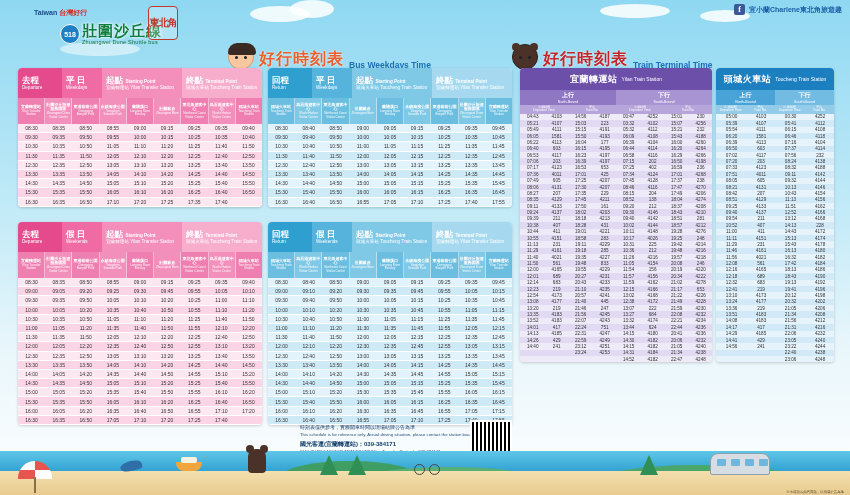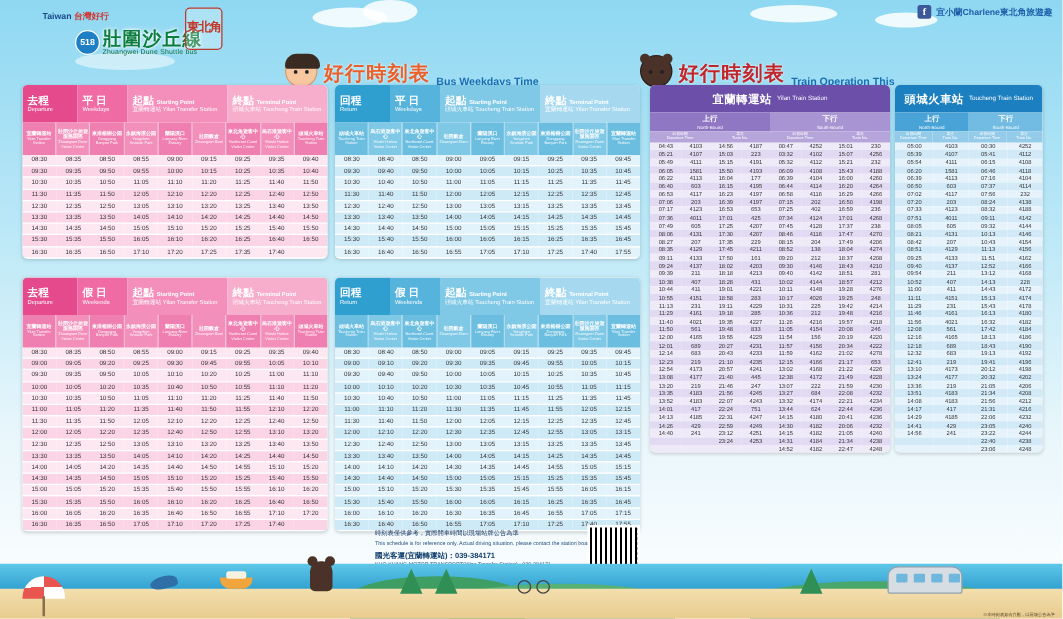--- a/index.html
+++ b/index.html
@@ -194,21 +194,21 @@
 </div>
 
 <div class="sec-head train-head" style="left:512px;top:44px;">
   <div class="mascot bear">
     <div class="ear l"></div>
       <div class="ear r"></div>
       <div class="eye l"></div>
       <div class="eye r"></div>
   </div>
   <div class="sec-title-cn">好行時刻表</div>
-  <div class="sec-title-en">Train Operation This</div>
+  <div class="sec-title-en">Train Terminal Time</div>
 </div>
 
 <div class="card" id="bus-0" style="left:18px;top:68px;width:244px;">
     <div class="card-head dep-head">
       <div class="hd-cell hd-dir">
         <span class="hd-cn">去程</span>
         <span class="hd-en">Departure</span>
       </div>
       <div class="hd-cell hd-day">
         <span class="hd-cn">平 日</span>

